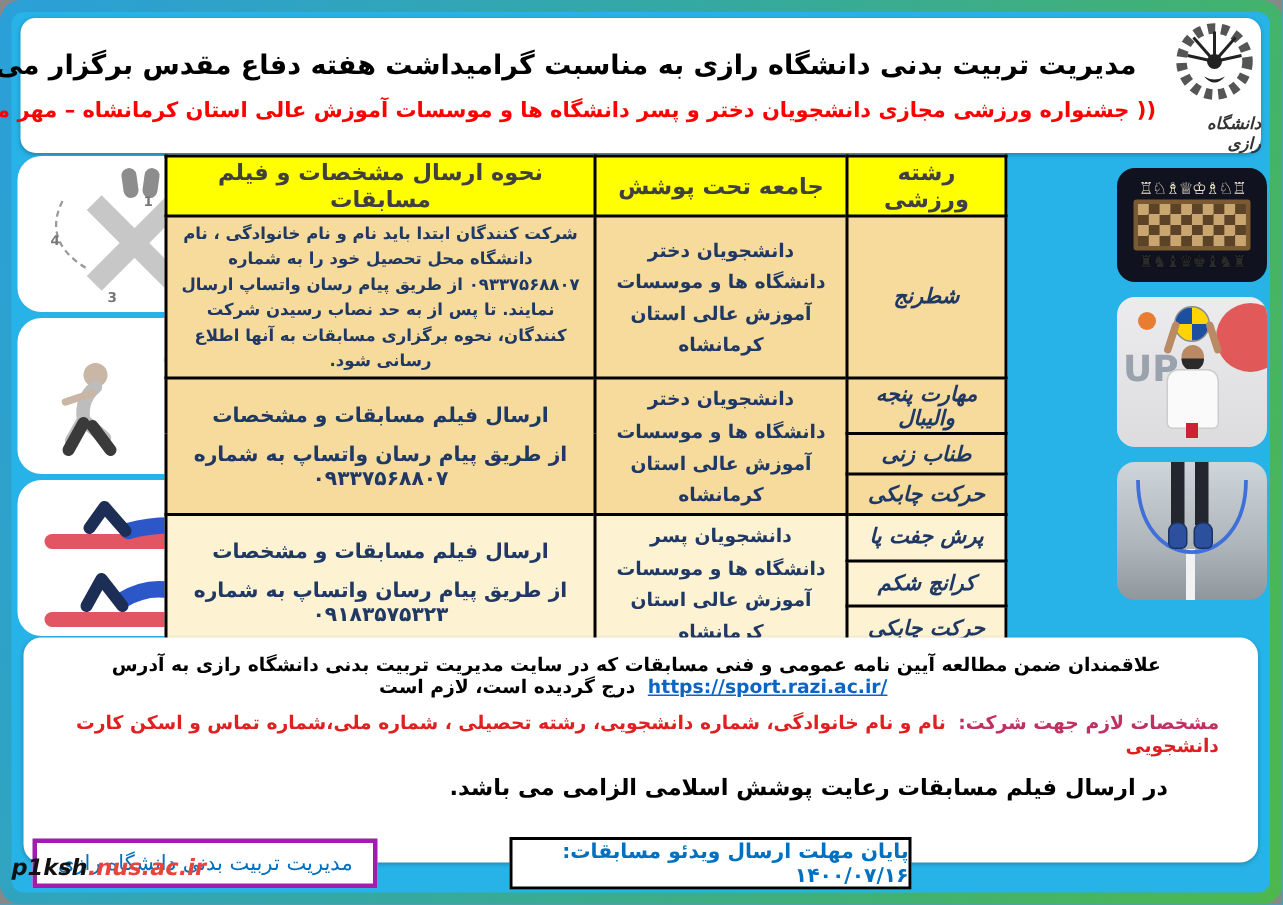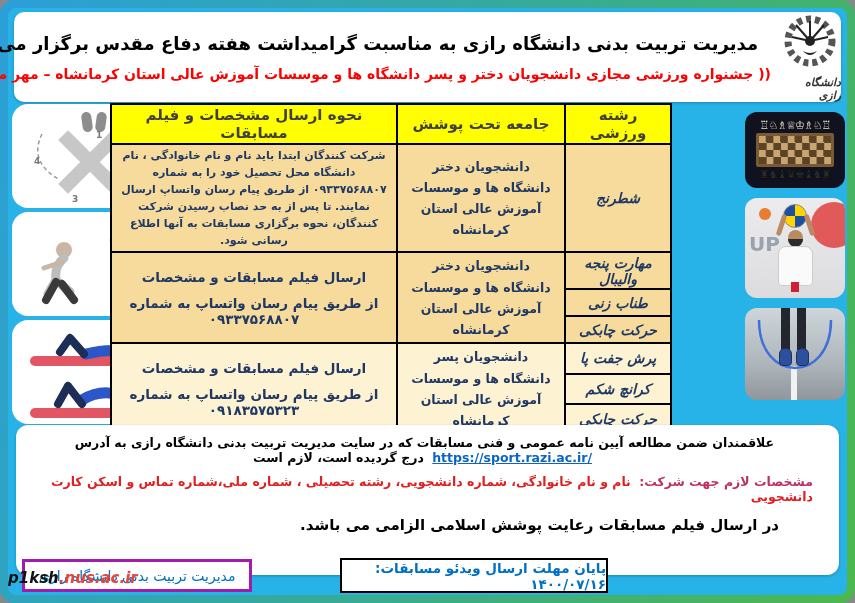--- a/index.html
+++ b/index.html
@@ -37,21 +37,21 @@
   .chess-row.back{ color:#efe3c8; }
   .chess-row.front{ color:#2b2b2b; text-shadow:0 0 1px #000; }
   .chess-board-surface{
     width:78px; height:34px; margin:2px 0; border:3px solid #7a5a33; border-radius:2px;
     background:repeating-conic-gradient(#5c4327 0% 25%, #c9a670 0% 50%); background-size:20% 50%;
   }
   
   .volley-card{ height:100px; background:linear-gradient(180deg,#ececee 0%,#dcdcde 100%); border-radius:12px; }
   .volley-blob{ position:absolute; width:46px; height:46px; border-radius:50%; background:#e04040; right:-12px; top:4px; opacity:.85; }
   .volley-dot{ position:absolute; width:12px; height:12px; border-radius:50%; background:#e87c30; left:14px; top:10px; }
-  .volley-up{ position:absolute; left:4px; top:34px; font-size:20px; font-weight:bold; color:#9aa2ad; direction:ltr; }
+  .volley-up{ position:absolute; left:4px; top:34px; font-size:24px; font-weight:bold; color:#9aa2ad; direction:ltr; }
   .volley-ball{ position:absolute; left:38px; top:6px; width:24px; height:24px; border-radius:50%;
     background:conic-gradient(#ffd400 0 90deg,#1c4fa0 90deg 180deg,#ffd400 180deg 270deg,#1c4fa0 270deg 360deg); border:1px solid #888; }
   .volley-head{ position:absolute; left:43px; top:32px; width:15px; height:16px; border-radius:50%; background:#b98a63; }
   .volley-beard{ position:absolute; left:43px; top:41px; width:15px; height:8px; border-radius:0 0 8px 8px; background:#2b2b2b; }
   .volley-arm{ position:absolute; width:5px; height:22px; background:#b98a63; border-radius:3px; }
   .volley-arm.l{ left:34px; top:16px; transform:rotate(18deg); }
   .volley-arm.r{ left:62px; top:16px; transform:rotate(-18deg); }
   .volley-torso{ position:absolute; left:33px; top:48px; width:35px; height:40px; border-radius:8px 8px 4px 4px; background:#fafafa; border:1px solid #ccc; }
   .volley-num{ position:absolute; left:46px; top:84px; width:8px; height:10px; background:#c23; }
   

